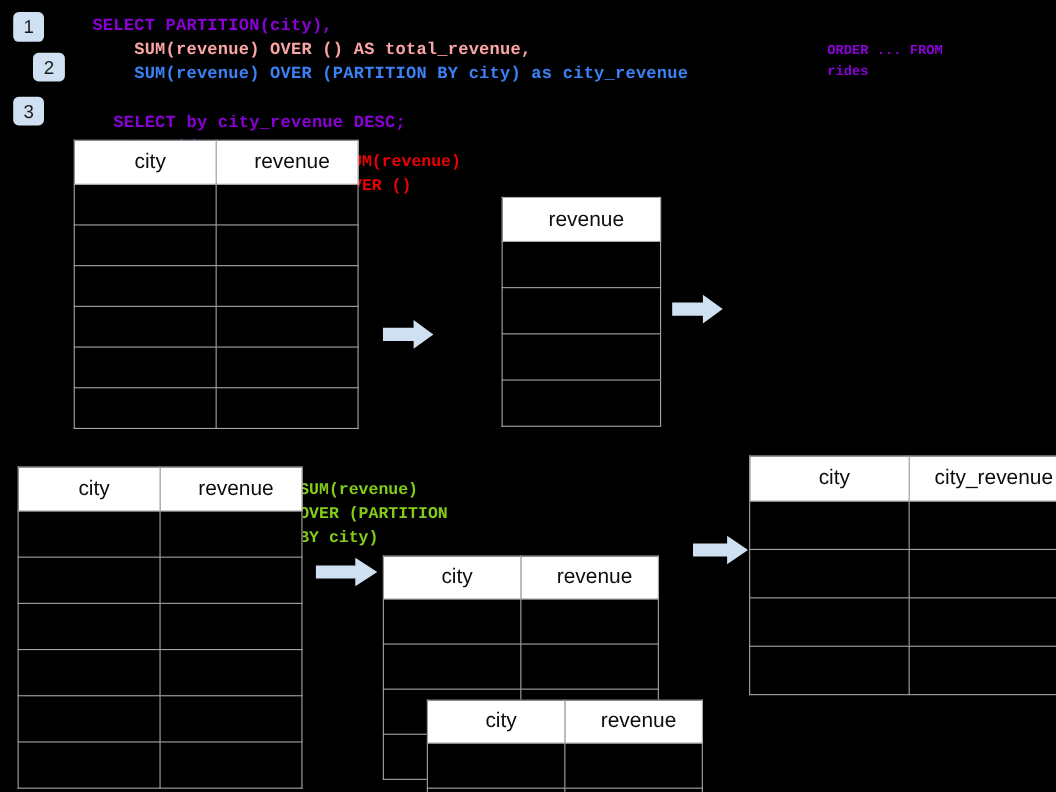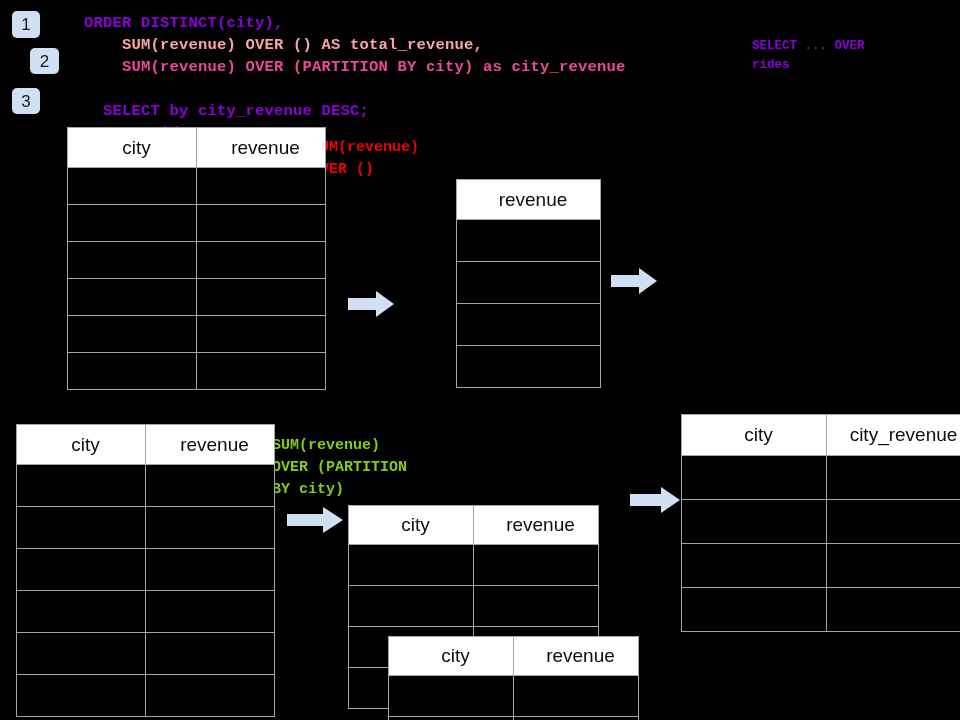--- a/index.html
+++ b/index.html
@@ -34,21 +34,21 @@
     position: absolute;
     font-family: "Liberation Mono", monospace;
     font-size: 15.5px;
     line-height: 22px;
     white-space: pre;
     font-weight: bold;
     letter-spacing: 0.2px;
   }
   .sql-purple { color: #8b00d7; }
   .sql-red    { color: #fca5a5; }
-  .sql-green  { color: #ec4899; }
+  .sql-green  { color: #3b82f6; }
 
   .sidenote {
     position: absolute;
     font-family: "Liberation Mono", monospace;
     font-size: 12.5px;
     line-height: 19px;
     font-weight: bold;
     white-space: pre;
     color: #8b00d7;
   }
@@ -101,27 +101,27 @@
 <div class="badge" style="left:12px; top:11px; width:28px; height:27px;">
   <span>1</span>
 </div>
 <div class="badge" style="left:30px; top:48px; width:29px; height:26px;">
   <span>2</span>
 </div>
 <div class="badge" style="left:12px; top:88px; width:28px; height:26px;">
   <span>3</span>
 </div>
 
-<div class="sql sql-purple" style="left:84px; top:12px;">ORDER DISTINCT(city),</div>
+<div class="sql sql-purple" style="left:84px; top:12px;">SELECT PARTITION(city),</div>
 <div class="sql sql-red" style="left:84px; top:34px;">    SUM(revenue) OVER () AS total_revenue,</div>
 <div class="sql sql-green" style="left:84px; top:56px;">    SUM(revenue) OVER (PARTITION BY city) as city_revenue</div>
 <div class="sql sql-purple" style="left:84px; top:78px;margin-top:44px;">  FROM rides</div>
 <div class="sql sql-purple" style="left:84px; top:100px;">  SELECT by city_revenue DESC;</div>
 
-<div class="sidenote" style="left:752px; top:37px;">SELECT ... OVER
+<div class="sidenote" style="left:752px; top:37px;">ORDER ... FROM
 rides</div>
 
 <div class="annot annot-red" style="left:311px; top:137px;">SUM(revenue)
 OVER ()</div>
 <div class="annot annot-green" style="left:272px; top:435px;">SUM(revenue)
 OVER (PARTITION
 BY city)</div>
 
 <table class="tbl" style="left:67px; top:127px; width:238px;">
   <tbody>

